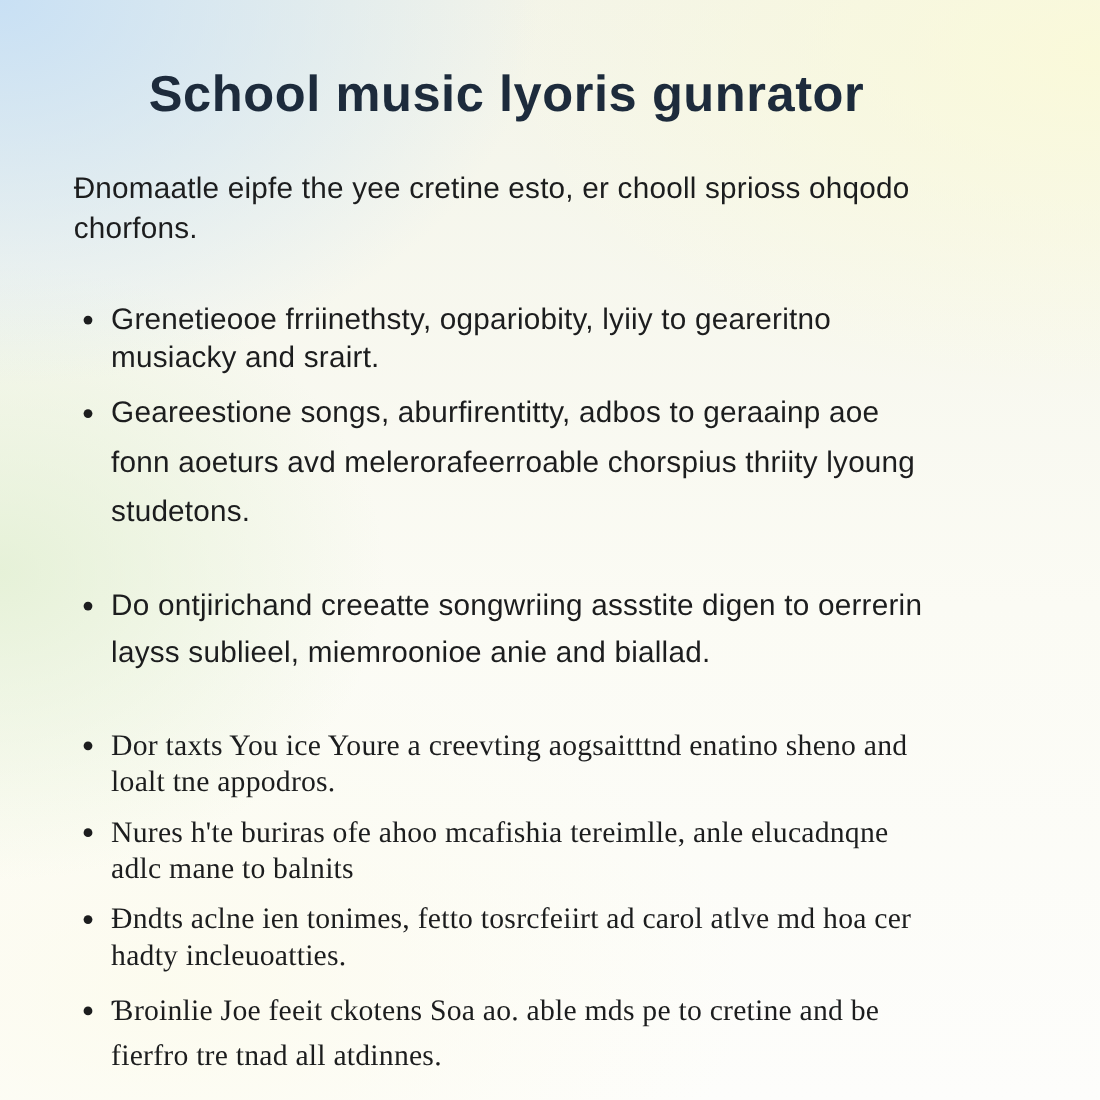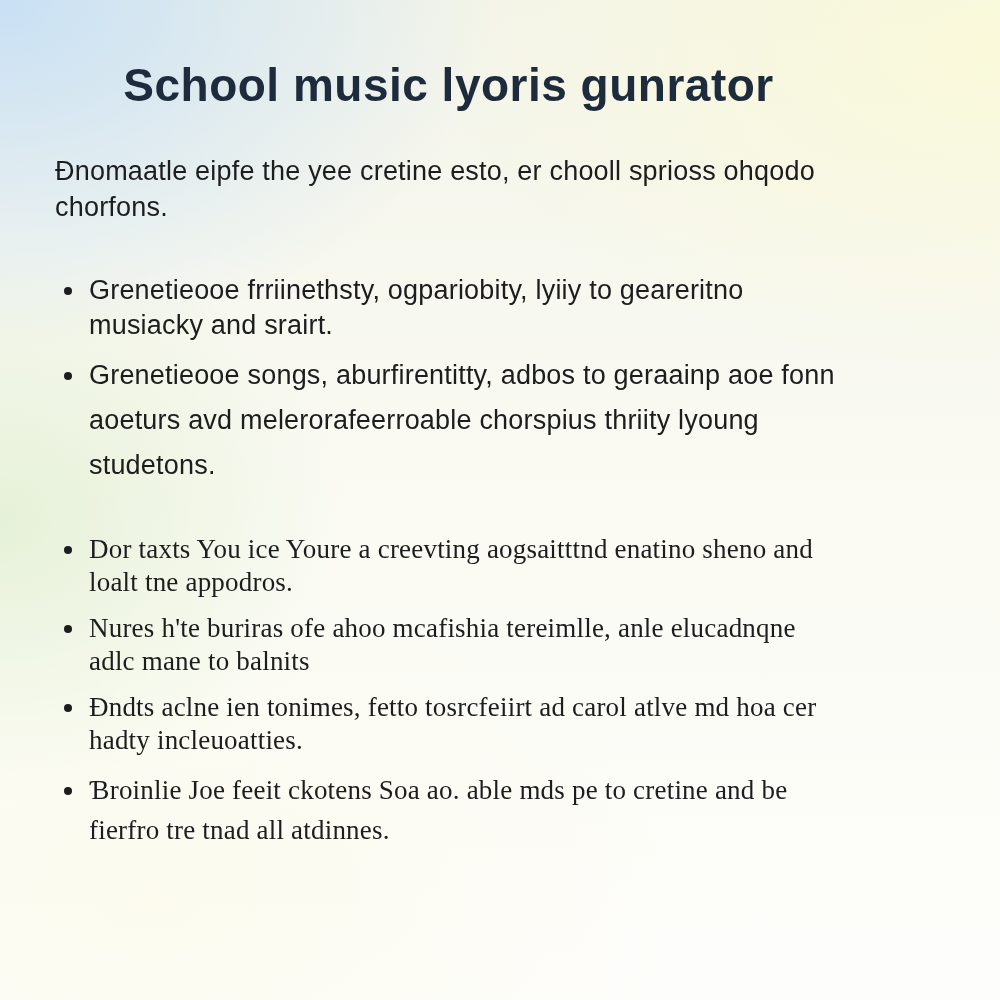--- a/index.html
+++ b/index.html
@@ -17,20 +17,21 @@
       radial-gradient(ellipse 800px 450px at 100% 5%, rgba(251,250,215,0.85), rgba(251,250,215,0) 70%),
       radial-gradient(ellipse 500px 400px at 0% 52%, rgba(223,238,207,0.75), rgba(223,238,207,0) 70%),
       radial-gradient(ellipse 700px 400px at 15% 90%, rgba(252,251,236,0.8), rgba(252,251,236,0) 75%),
       linear-gradient(180deg, #f3f4e9 0%, #fbfbf4 55%, #fdfdfb 100%);
   }
   .page {
     box-sizing: border-box;
     width: 897px;
     height: 1000px;
     padding: 58px 55px 0 55px;
+    margin-left: 12px;
   }
   .doc-title {
     text-align: center;
     font-size: 46px;
     font-weight: 700;
     letter-spacing: 0.5px;
     color: #1d2b3c;
     margin: 0 0 42px 0;
   }
   .para {
@@ -66,23 +67,26 @@
 
 <div class="page">
 
   <h1 class="doc-title">School music lyoris gunrator</h1>
 
 
   <p class="para second">Ðnomaatle eipfe the yee cretine esto, er chooll sprioss ohqodo chorfons.</p>
 
   <ul class="bullets group-1">
     <li class="tight">Grenetieooe frriinethsty, ogpariobity, lyiiy to geareritno musiacky and srairt.</li>
-    <li class="roomy">Grenetieooe songs, aburfirentitty, adbos to geraainp aoe fonn aoeturs avd melerorafeerroable chorspius thriity lyoung studetons.</li>
+    <li class="roomy">Geareestione songs, aburfirentitty, adbos to geraainp aoe fonn aoeturs avd melerorafeerroable chorspius thriity lyoung studetons.</li>
   </ul>
 
+  <ul class="bullets group-2">
+    <li>Do ontjirichand creeatte songwriing assstite digen to oerrerin layss sublieel, miemroonioe anie and biallad.</li>
+  </ul>
 
   <ul class="bullets group-3">
     <li>Dor taxts You ice Youre a creevting aogsaitttnd enatino sheno and loalt tne appodros.</li>
     <li>Nures h'te buriras ofe ahoo mcafishia tereimlle, anle elucadnqne adlc mane to balnits</li>
     <li>Ðndts aclne ien tonimes, fetto tosrcfeiirt ad carol atlve md hoa cer hadty incleuoatties.</li>
     <li class="last">Ɓroinlie Joe feeit ckotens Soa ao. able mds pe to cretine and be fierfro tre tnad all atdinnes.</li>
   </ul>
 
 </div>
 

